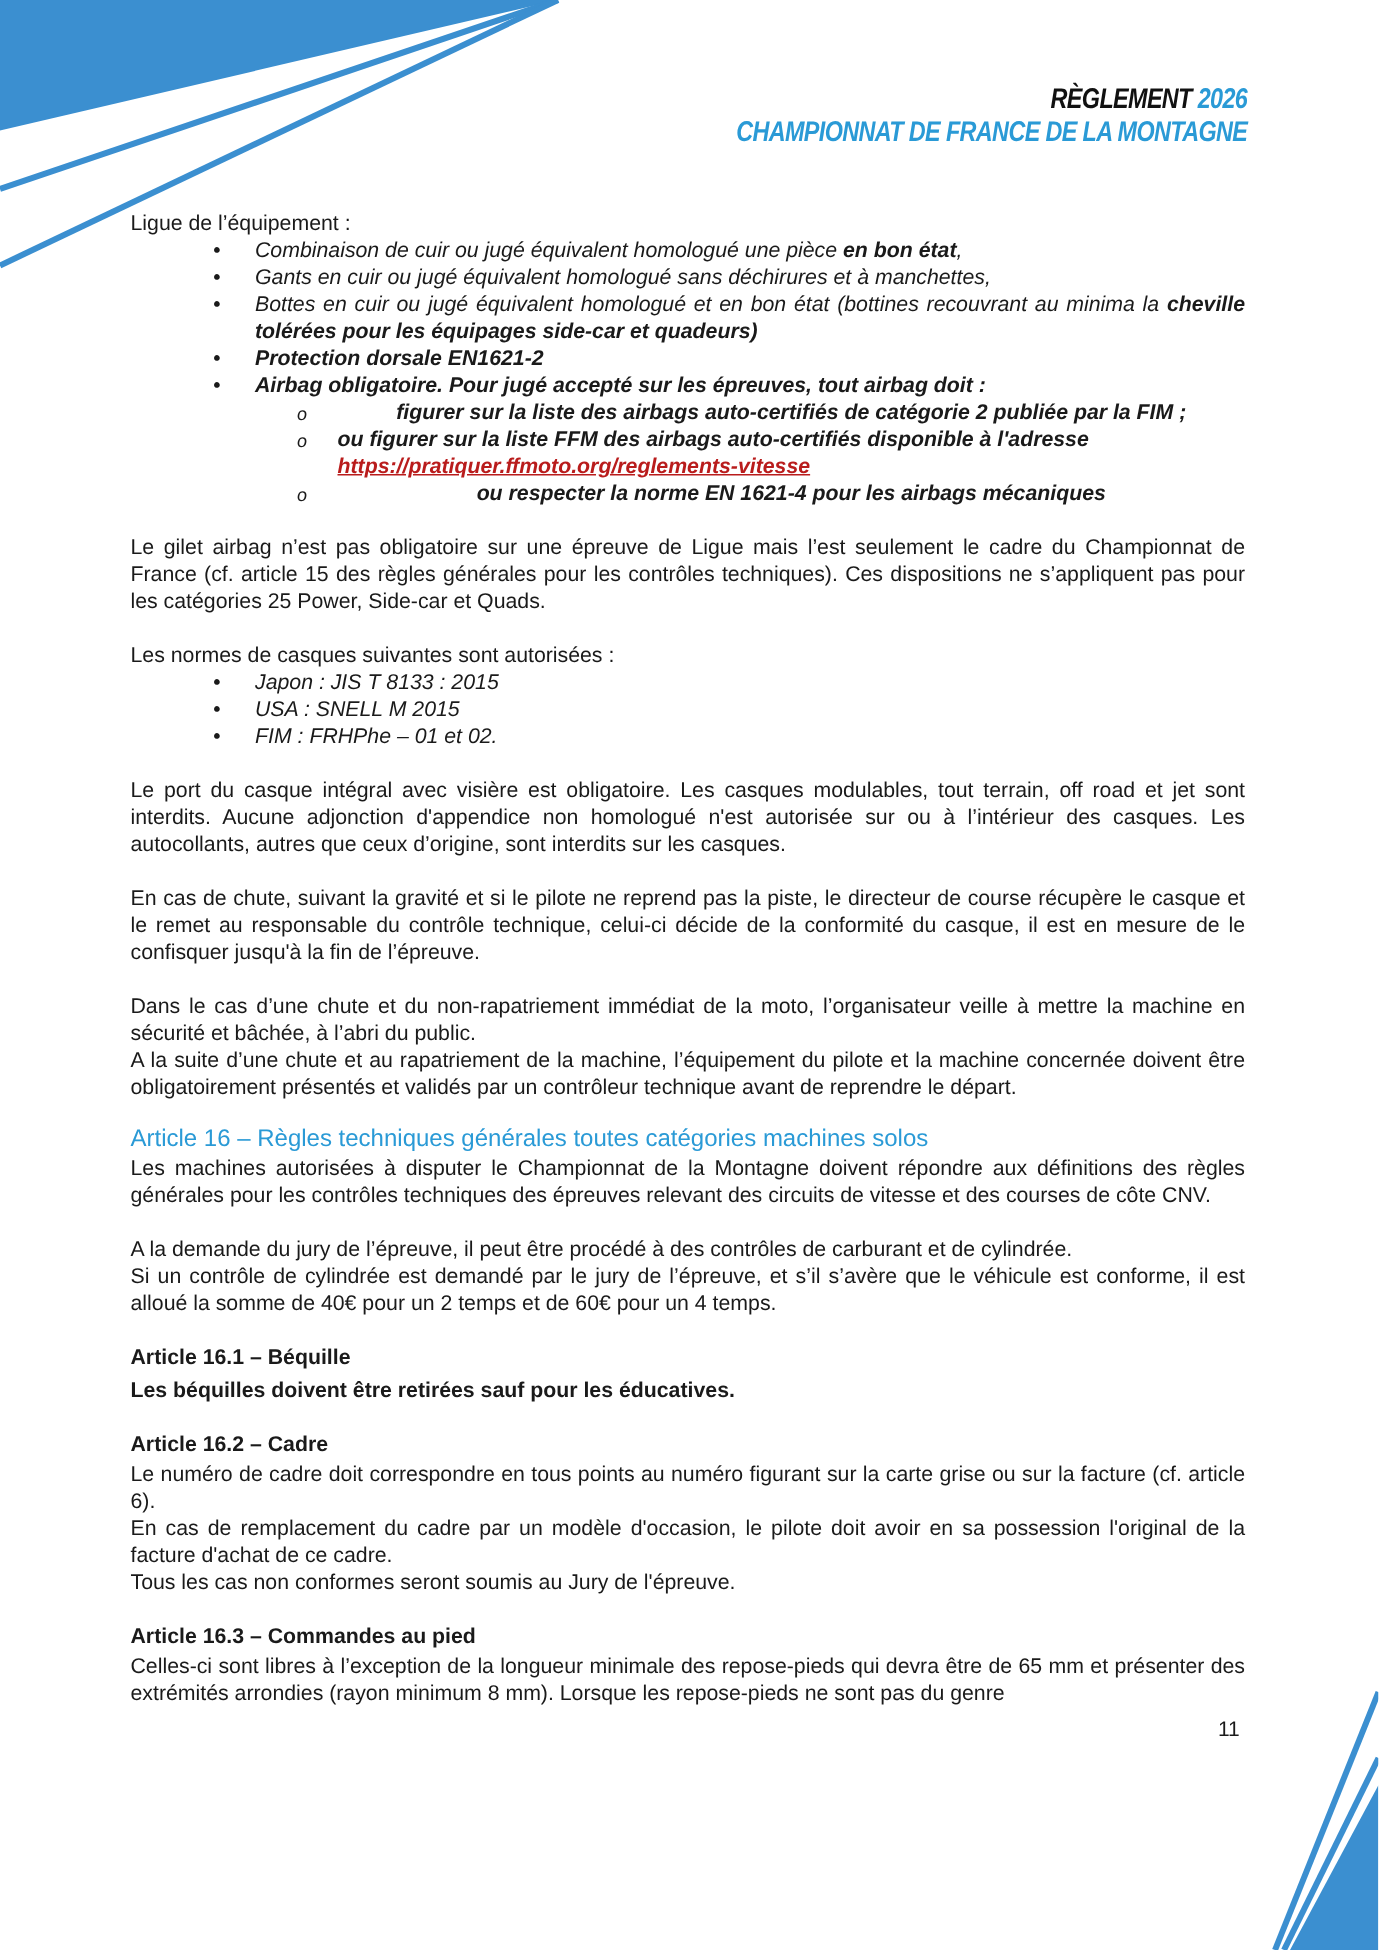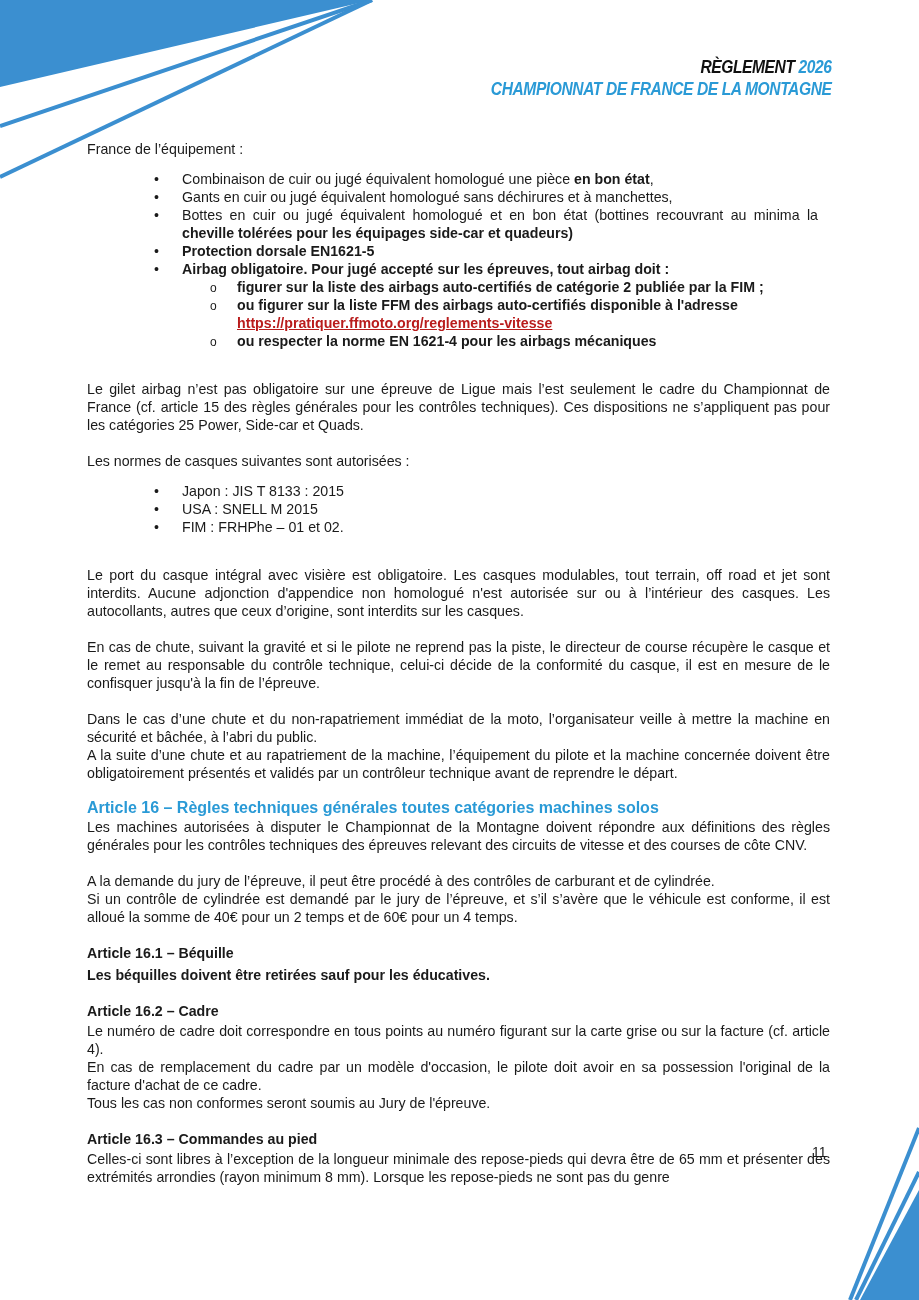--- a/index.html
+++ b/index.html
@@ -8,30 +8,30 @@
   .deco { position:absolute; }
   .hdr { position:absolute; right:88px; top:56px; text-align:right;
          font-family:"Liberation Sans", sans-serif; font-weight:bold; font-style:italic;
          letter-spacing:-0.5px; transform:scaleX(0.82); transform-origin:right top; }
   .hdr .l1 { font-size:19px; color:#111; line-height:22px; }
   .hdr .l1 .yr { color:#2a9ad6; }
   .hdr .l2 { font-size:19px; color:#2a9ad6; line-height:22px; }
   .page { position:absolute; left:87px; top:140px; width:743px; line-height:18px; }
   p { margin:0; }
   .just { text-align:justify; }
-  ul.l1 { list-style:none; margin:12px; padding:0 0 0 83px; }
+  ul.l1 { list-style:none; margin:0; padding:0 0 0 83px;font-style:italic; }
   ul.l1 > li { position:relative; }
   ul.l1 > li::before { content:"\2022"; position:absolute; left:-28px; top:0; }
   ul.l2 { list-style:none; margin:0; padding:0 0 0 55px; }
-  ul.l2 > li { position:relative; }
+  ul.l2 > li { position:relative;text-align:center; }
   ul.l2 > li::before { content:"o"; position:absolute; left:-27px; top:1px; font-weight:normal; font-size:12px; }
   b { font-weight:bold; }
   .gap { height:18px; }
   .gap2 { height:16px; }
-  .art { color:#2a9ad6; font-weight:bold; font-size:16px; line-height:20px; margin-top:0; }
+  .art { color:#2a9ad6; font-weight:normal; font-size:16px; line-height:20px; margin-top:0; }
   .sub { font-weight:bold; }
   a.lnk { color:#b91c1c; text-decoration:underline; font-weight:bold; }
   .pnum { position:absolute; left:812px; top:1144px; font-size:14px; }
 </style>
 </head>
 <body>
 
 <svg class="deco" style="left:0;top:0" width="380" height="185" viewBox="0 0 380 185">
   <polygon points="0,0 372,0 0,87" fill="#3b8fd0"></polygon>
   <line x1="372" y1="0" x2="0" y2="126" stroke="#3b8fd0" stroke-width="4"></line>
@@ -46,26 +46,26 @@
 
 <div class="hdr">
   <div class="l1">
     <span>RÈGLEMENT</span>
     <span class="yr">2026</span>
   </div>
   <div class="l2">CHAMPIONNAT DE FRANCE DE LA MONTAGNE</div>
 </div>
 
 <div class="page">
-  <p>France de l’équipement :</p>
+  <p>Ligue de l’équipement :</p>
   <ul class="l1">
     <li><span>Combinaison de cuir ou jugé équivalent homologué une pièce </span><b>en bon état</b><span>,</span></li>
     <li><span>Gants en cuir ou jugé équivalent homologué sans déchirures et à manchettes,</span></li>
     <li class="just"><span>Bottes en cuir ou jugé équivalent homologué et en bon état (bottines recouvrant au minima la </span><b>cheville tolérées pour les équipages side-car et quadeurs)</b></li>
-    <li><b>Protection dorsale EN1621-5</b></li>
+    <li><b>Protection dorsale EN1621-2</b></li>
     <li><b>Airbag obligatoire. Pour jugé accepté sur les épreuves, tout airbag doit :</b>
       <ul class="l2">
         <li><b>figurer sur la liste des airbags auto-certifiés de catégorie 2 publiée par la FIM ;</b></li>
         <li class="just" style="text-align-last:left"><b>ou figurer sur la liste FFM des airbags auto-certifiés disponible à l'adresse</b><br><a class="lnk">https://pratiquer.ffmoto.org/reglements-vitesse</a></li>
         <li><b>ou respecter la norme EN 1621-4 pour les airbags mécaniques</b></li>
       </ul>
     </li>
   </ul>
 
   <div class="gap"></div>
@@ -93,21 +93,21 @@
   <div class="gap"></div>
   <p class="just">A la demande du jury de l’épreuve, il peut être procédé à des contrôles de carburant et de cylindrée.</p>
   <p class="just">Si un contrôle de cylindrée est demandé par le jury de l’épreuve, et s’il s’avère que le véhicule est conforme, il est alloué la somme de 40€ pour un 2 temps et de 60€ pour un 4 temps.</p>
 
   <div class="gap"></div>
   <p class="sub">Article 16.1 – Béquille</p>
   <p class="sub" style="margin-top:4px">Les béquilles doivent être retirées sauf pour les éducatives.</p>
 
   <div class="gap"></div>
   <p class="sub">Article 16.2 – Cadre</p>
-  <p class="just" style="margin-top:2px">Le numéro de cadre doit correspondre en tous points au numéro figurant sur la carte grise ou sur la facture (cf. article 4).</p>
+  <p class="just" style="margin-top:2px">Le numéro de cadre doit correspondre en tous points au numéro figurant sur la carte grise ou sur la facture (cf. article 6).</p>
   <p class="just">En cas de remplacement du cadre par un modèle d'occasion, le pilote doit avoir en sa possession l'original de la facture d'achat de ce cadre.</p>
   <p class="just">Tous les cas non conformes seront soumis au Jury de l'épreuve.</p>
 
   <div class="gap"></div>
   <p class="sub">Article 16.3 – Commandes au pied</p>
   <p class="just" style="margin-top:2px">Celles-ci sont libres à l’exception de la longueur minimale des repose-pieds qui devra être de 65 mm et présenter des extrémités arrondies (rayon minimum 8 mm). Lorsque les repose-pieds ne sont pas du genre</p>
 </div>
 
 <div class="pnum">11</div>
 

